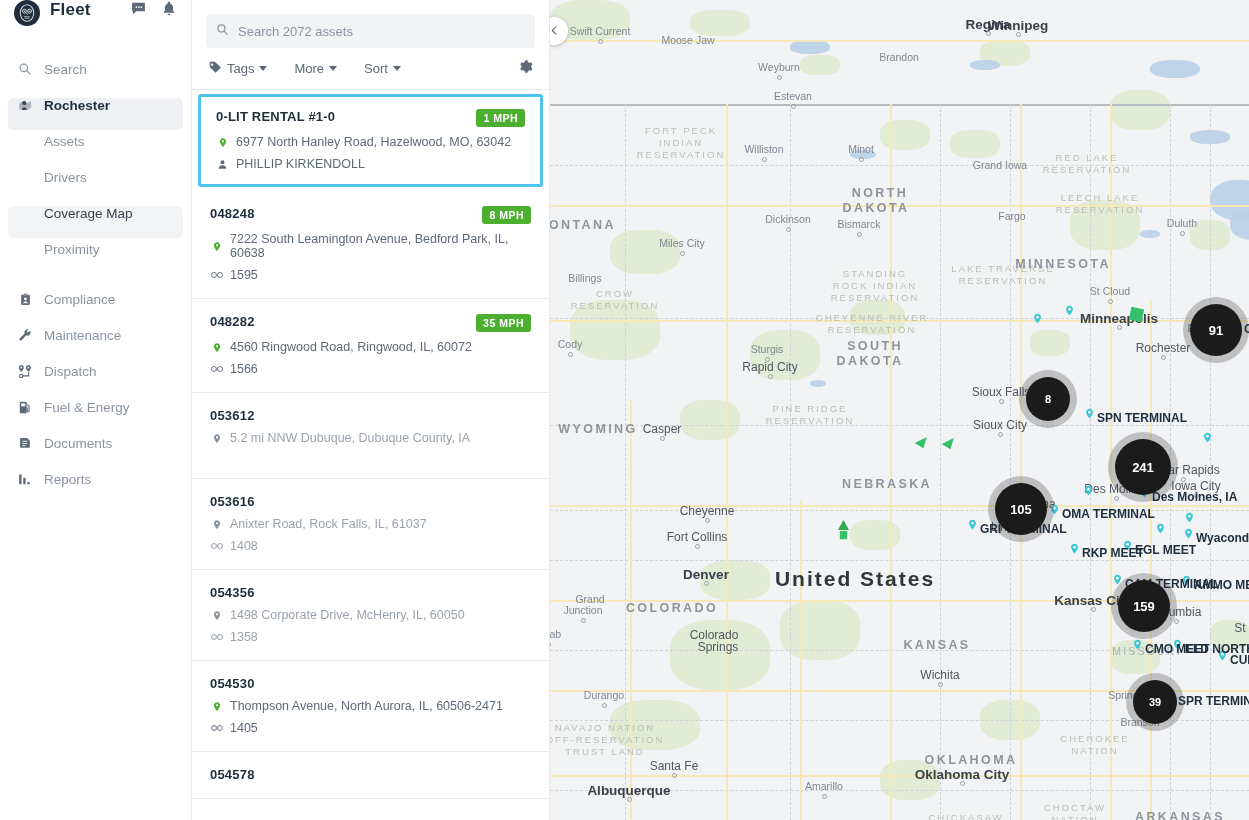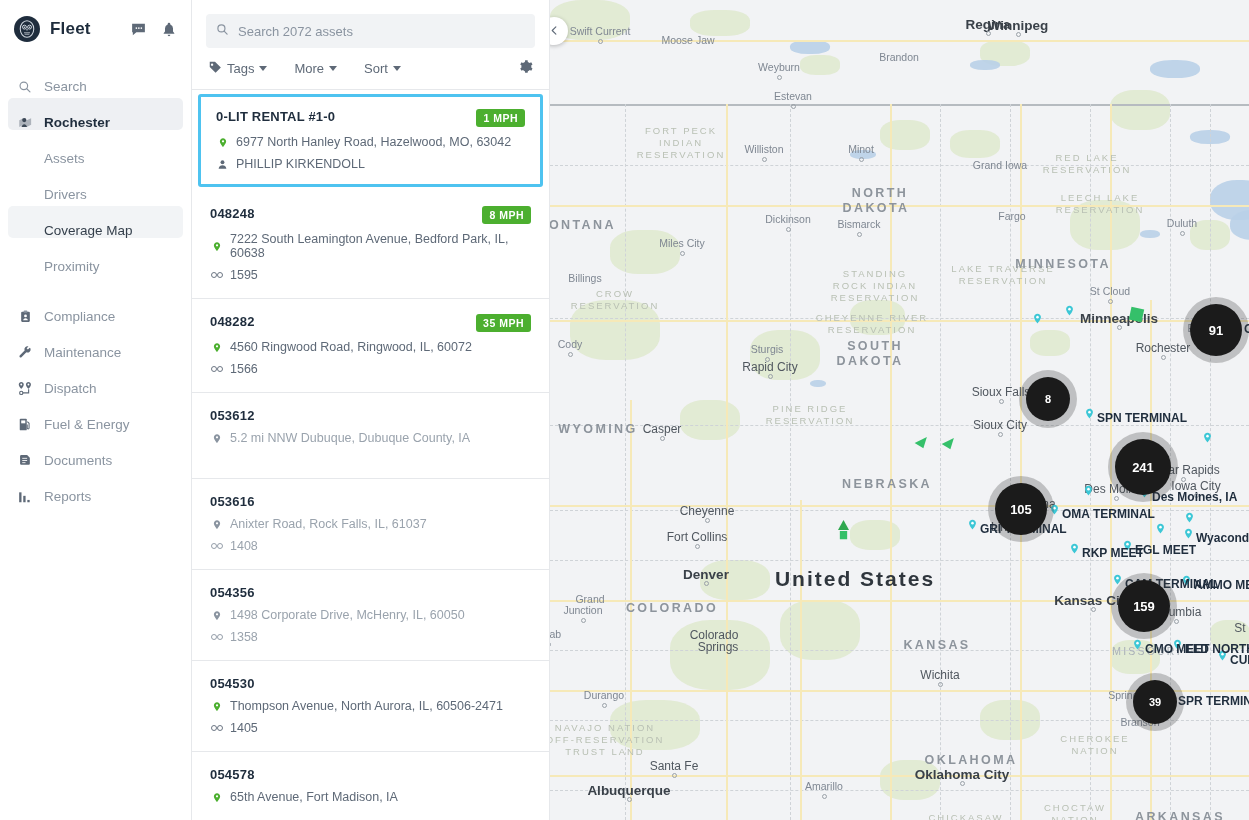--- a/index.html
+++ b/index.html
@@ -10,37 +10,37 @@
   }
   .app { display: flex; width: 1249px; height: 820px; position: relative; }
 
   
   .sidebar {
     width: 192px; height: 820px; background: #ffffff;
     border-right: 1px solid #e6e8eb; flex: 0 0 192px;
     position: relative; z-index: 5;
   }
   .brand-row {
-    display: flex; align-items: center; height: 58px; padding: 8px 14px;
+    display: flex; align-items: flex-start; height: 58px; padding: 0 14px;
   }
   .brand-logo {
     width: 26px; height: 26px; border-radius: 50%;
     background: #1f2d3d; display: flex; align-items: center; justify-content: center;
     flex: 0 0 26px;
   }
   .brand-name {
     font-size: 17px; font-weight: bold; color: #1f2d3d; margin-left: 10px;
     letter-spacing: .2px;
   }
   .brand-icons { margin-left: auto; display: flex; align-items: center; gap: 14px; }
   .brand-icons svg { display: block; }
 
   .nav { padding-top: 4px; }
   .nav-item {
-    display: flex; align-items: flex-end; height: 32px; margin: 0 8px 4px 8px;
+    display: flex; align-items: flex-start; height: 32px; margin: 0 8px 4px 8px;
     padding: 0 8px; border-radius: 5px; cursor: pointer;
     font-size: 13.5px; color: #8a94a0;
   }
   .nav-item .nav-ico { width: 18px; flex: 0 0 18px; display: flex; align-items: center; justify-content: center; }
   .nav-item .nav-label { margin-left: 10px; white-space: nowrap; }
   .nav-item.indent { padding-left: 36px; }
   .nav-item.indent .nav-label { margin-left: 0; }
   .nav-item.active { background: #eef0f3; color: #1f2d3d; font-weight: bold; }
   .nav-item.sub-active { background: #f2f4f6; color: #343f4b; }
   .nav-gap { height: 14px; }
@@ -485,29 +485,20 @@
                 <rect x="13" y="4" width="10" height="10" rx="5" fill="none" stroke="#5e6977" stroke-width="1.8"></rect>
               </svg>
           </span>
           <span class="r-text">1405</span>
         </div>
       </div>
 
       <div class="asset-item">
         <div class="asset-top">
           <div class="asset-name">054578</div>
-        </div>
-        <div class="asset-row">
-          <span class="r-ico">
-            <svg width="10" height="13" viewBox="0 0 24 24">
-                <path d="M12 1.5c-4.1 0-7.5 3.3-7.5 7.4 0 5.6 7.5 14 7.5 14s7.5-8.4 7.5-14c0-4.1-3.4-7.4-7.5-7.4z" fill="#4caf2f"></path>
-                <circle cx="12" cy="9" r="2.7" fill="#fff"></circle>
-              </svg>
-          </span>
-          <span class="r-text">65th Avenue, Fort Madison, IA</span>
         </div>
       </div>
 
     </div>
   </section>
 
   <div class="map">
     <div class="map-canvas" id="map-canvas">
         <div class="green" style="left:0px;top:0px;width:80px;height:40px"></div>
         <div class="green" style="left:140px;top:10px;width:60px;height:26px"></div>

